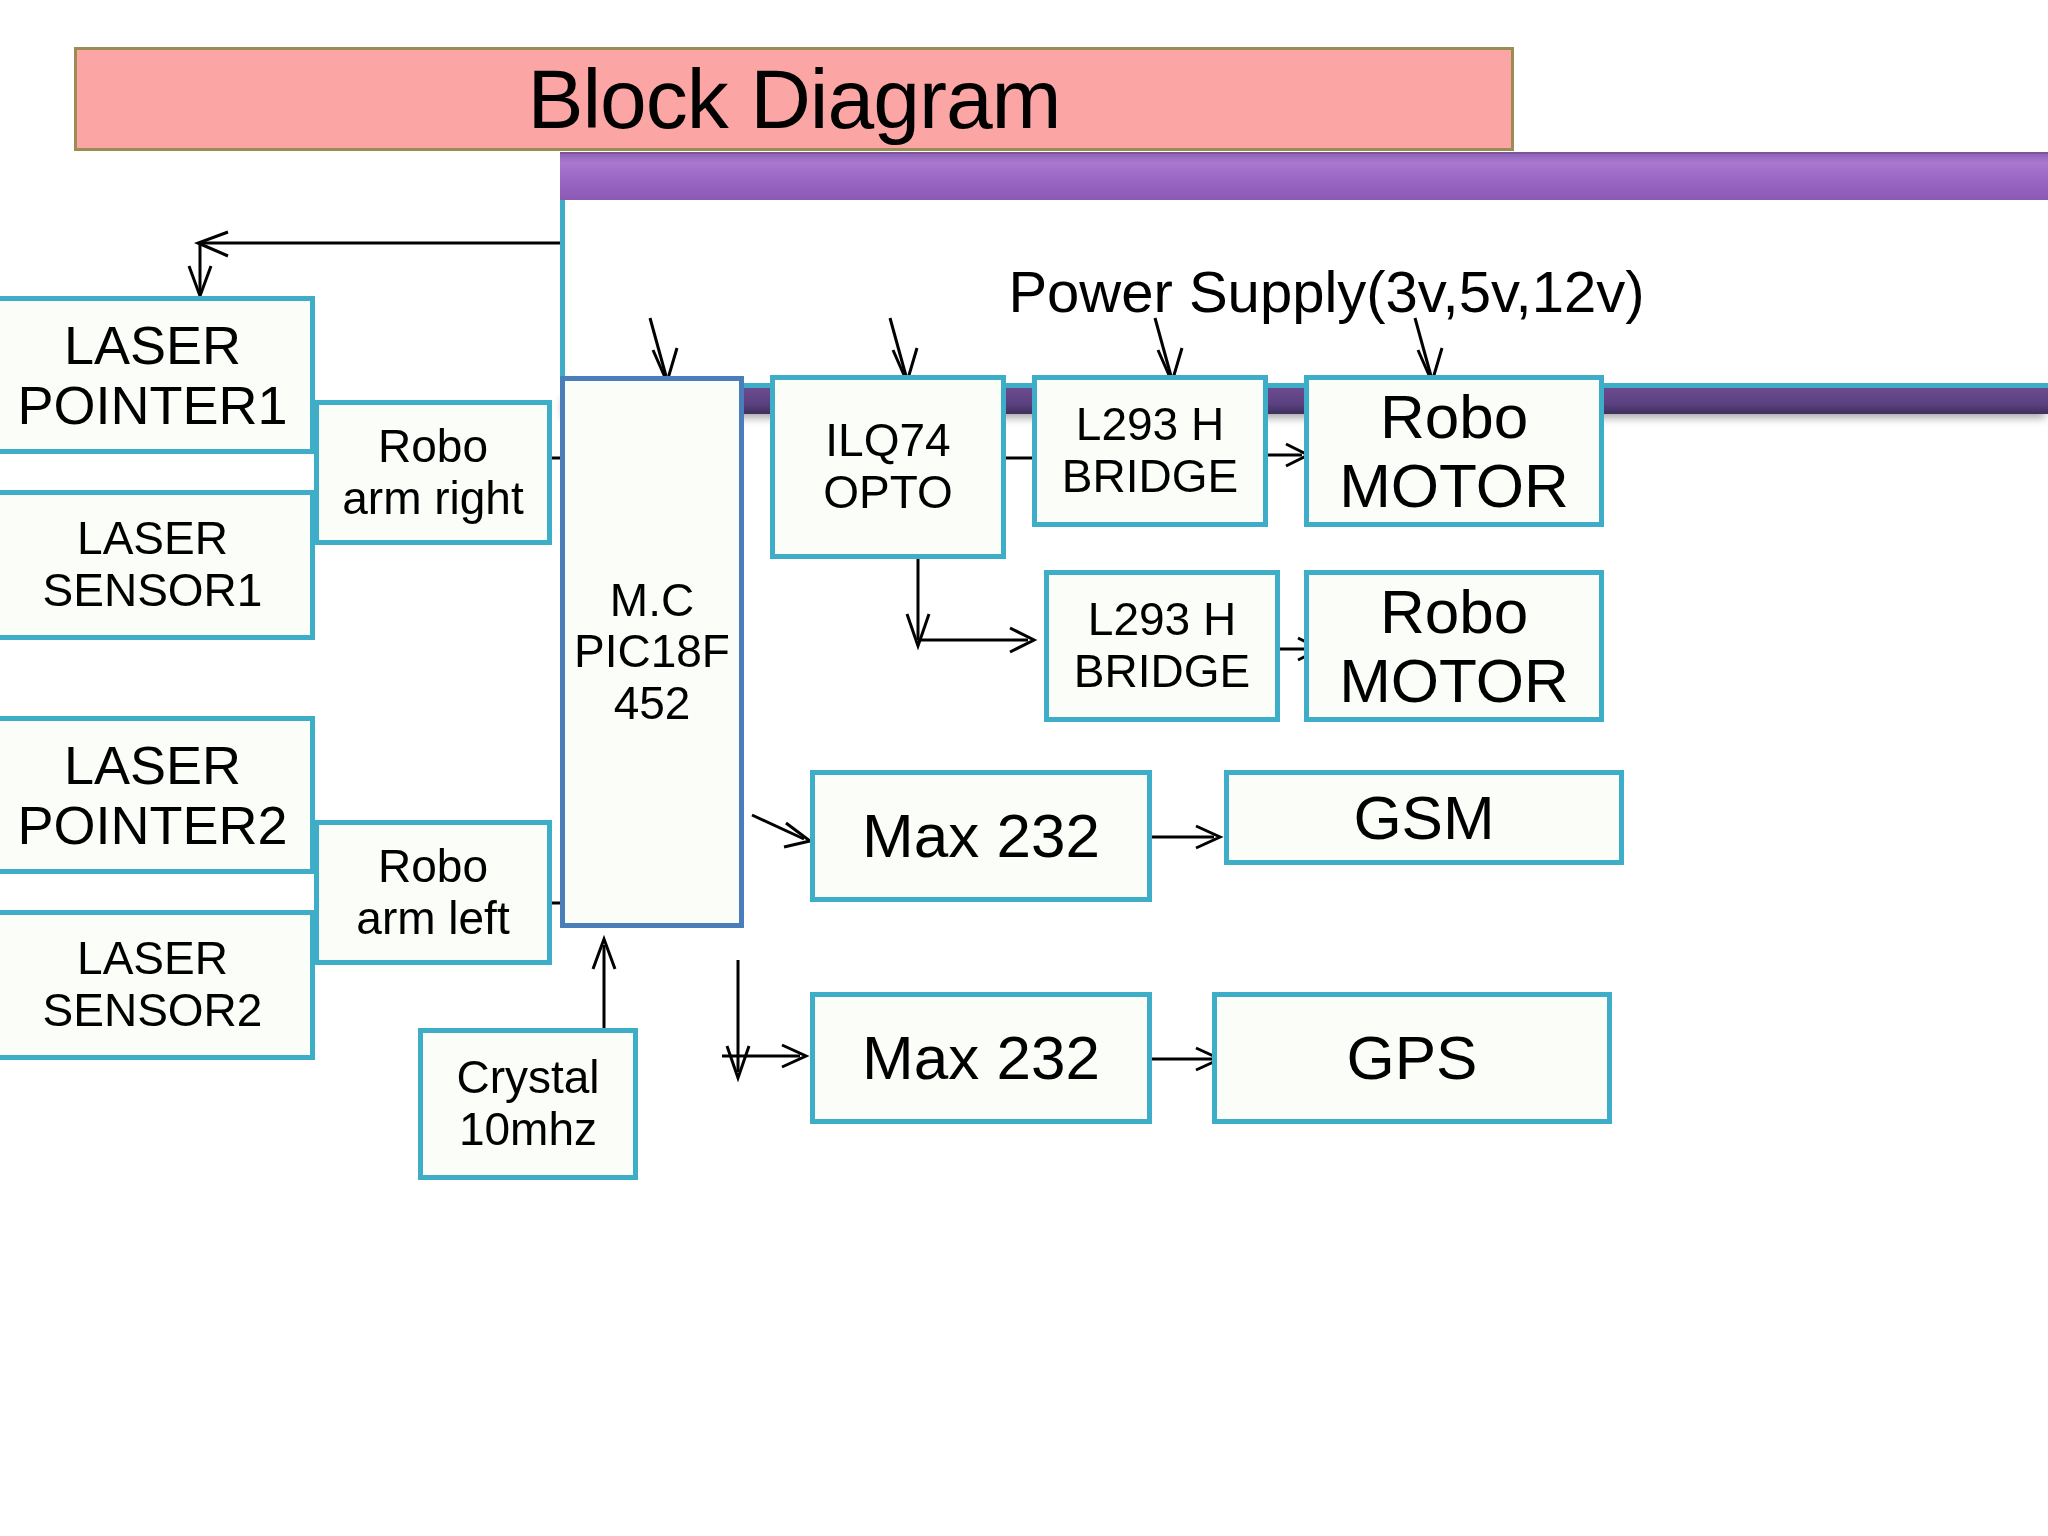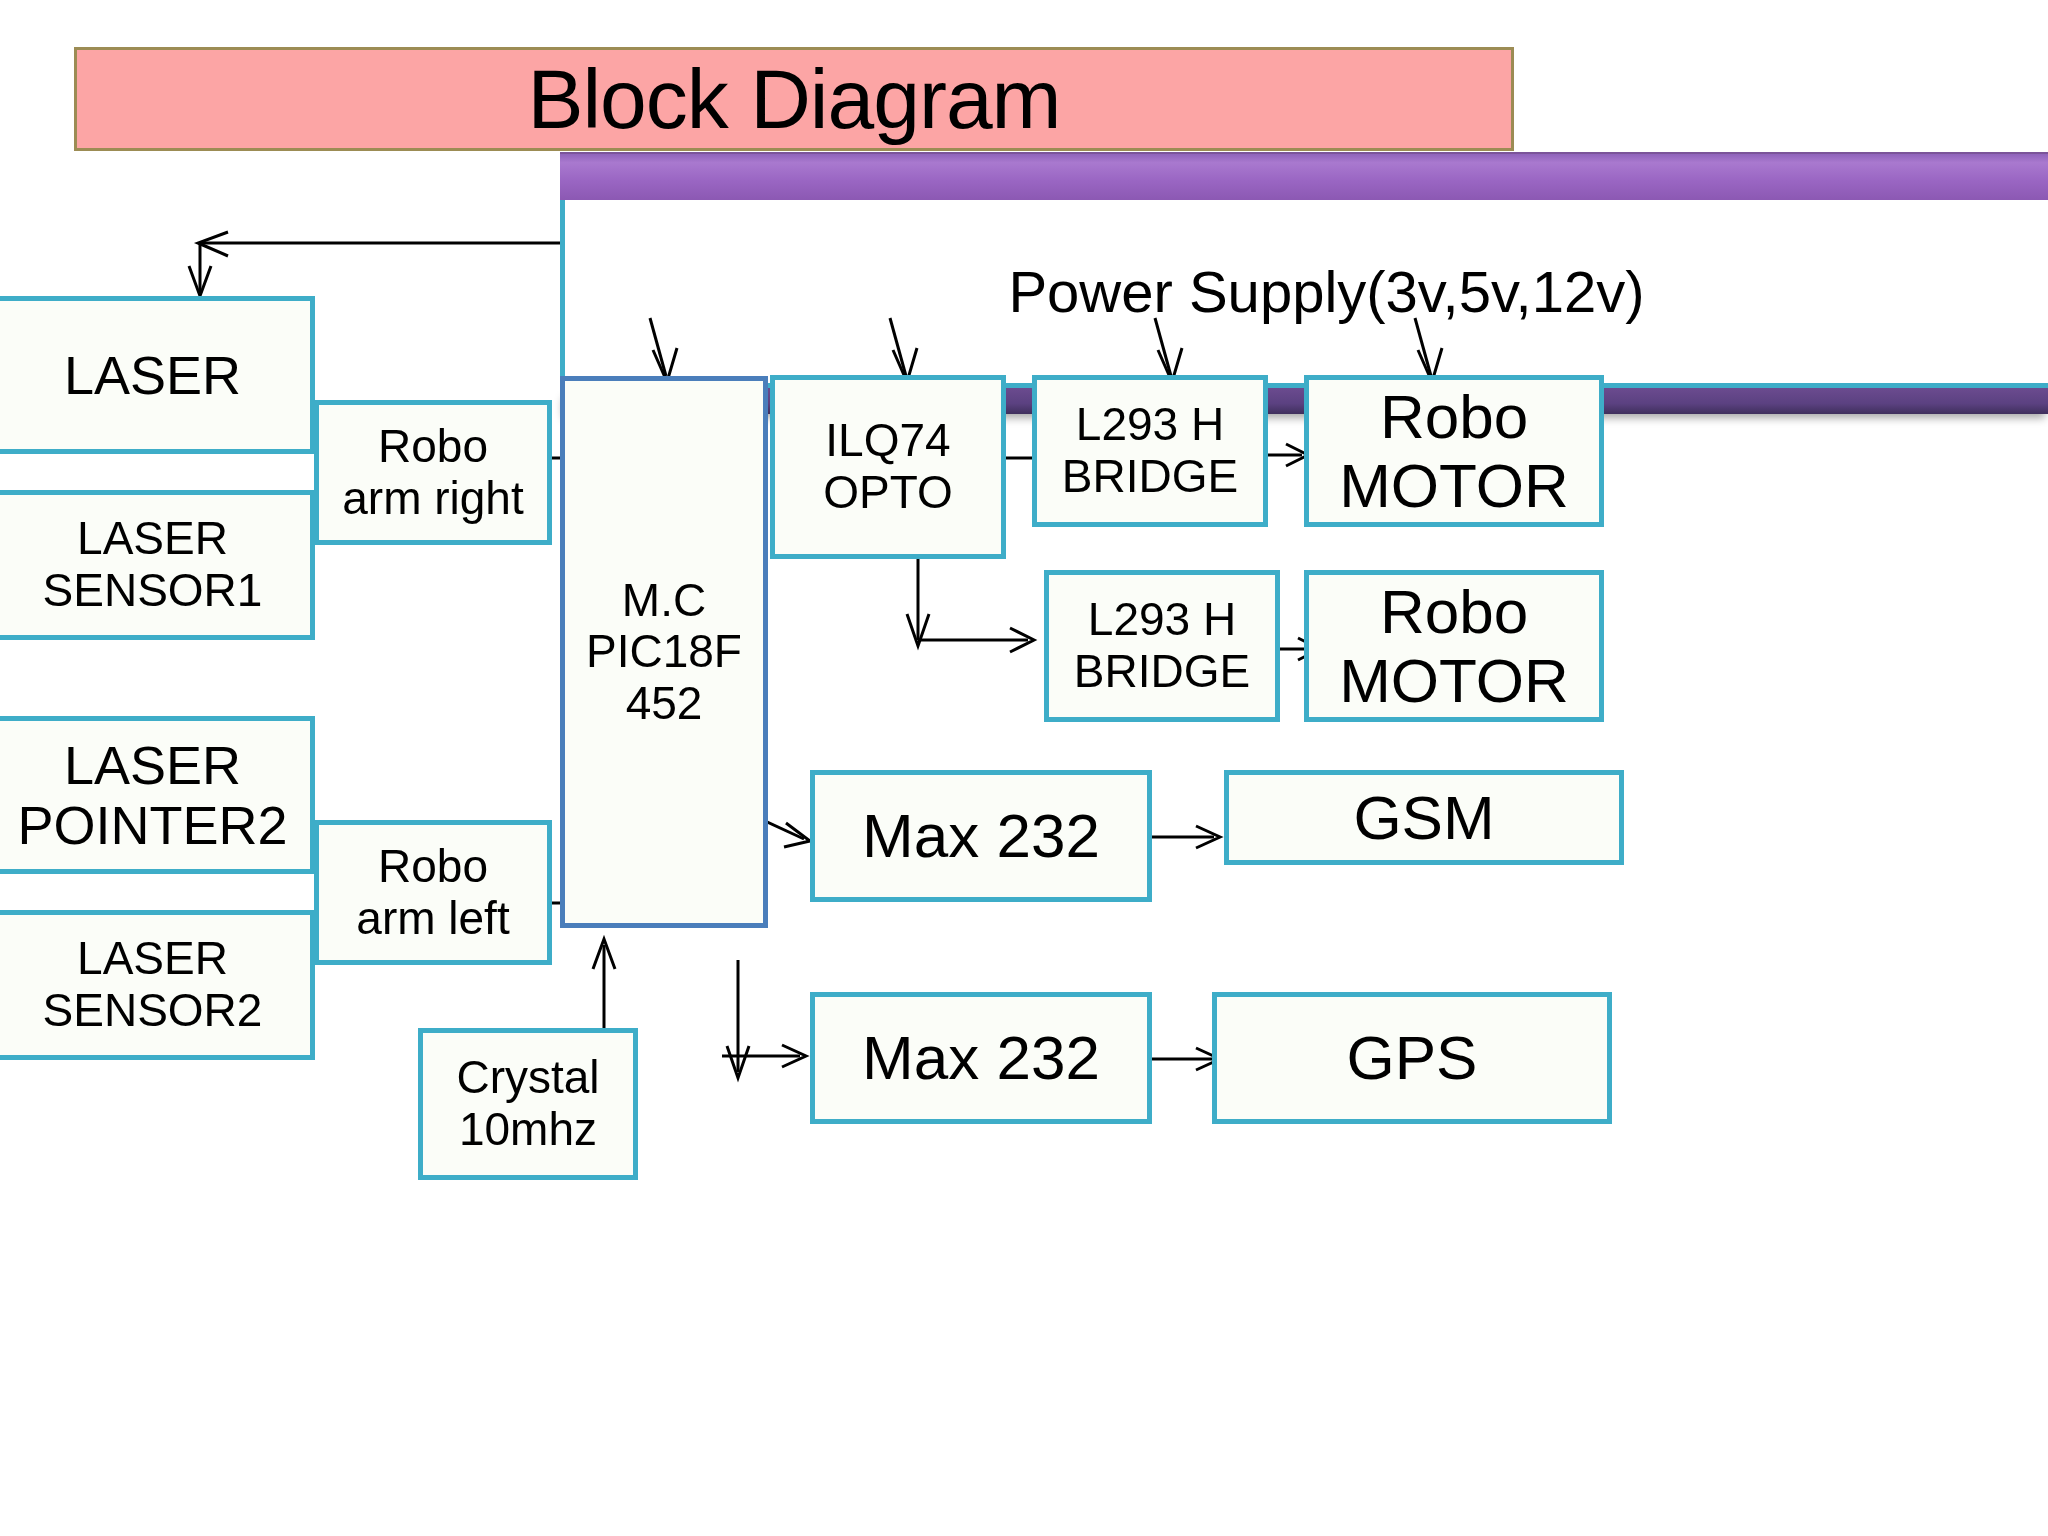--- a/index.html
+++ b/index.html
@@ -230,20 +230,21 @@
     <polyline points="64,85 88,96 64,107"></polyline>
   </svg>
 
   <svg class="arrow-svg" style="left:1152px; top:1042px; width:78px; height:36px;">
     <line x1="0" y1="17" x2="62" y2="17"></line>
     <polyline points="44,6 68,17 44,28"></polyline>
   </svg>
 
   <div class="box b-lg" style="left:-10px; top:296px; width:325px; height:158px;">
     <span>LASER</span>
+    <span>POINTER1</span>
   </div>
 
   <div class="box b-md" style="left:-10px; top:490px; width:325px; height:150px;">
     <span>LASER</span>
     <span>SENSOR1</span>
   </div>
 
   <div class="box b-md" style="left:314px; top:400px; width:238px; height:145px;">
     <span>Robo</span>
     <span>arm right</span>
@@ -257,21 +258,21 @@
   <div class="box b-md" style="left:-10px; top:910px; width:325px; height:150px;">
     <span>LASER</span>
     <span>SENSOR2</span>
   </div>
 
   <div class="box b-md" style="left:314px; top:820px; width:238px; height:145px;">
     <span>Robo</span>
     <span>arm left</span>
   </div>
 
-  <div class="box mc-box b-md" style="left:560px; top:376px; width:208px; height:552px;">
+  <div class="box mc-box b-md" style="left:560px; top:376px; width:184px; height:552px;">
     <span>M.C</span>
     <span>PIC18F</span>
     <span>452</span>
   </div>
 
   <div class="box b-md" style="left:418px; top:1028px; width:220px; height:152px;">
     <span>Crystal</span>
     <span>10mhz</span>
   </div>
 

